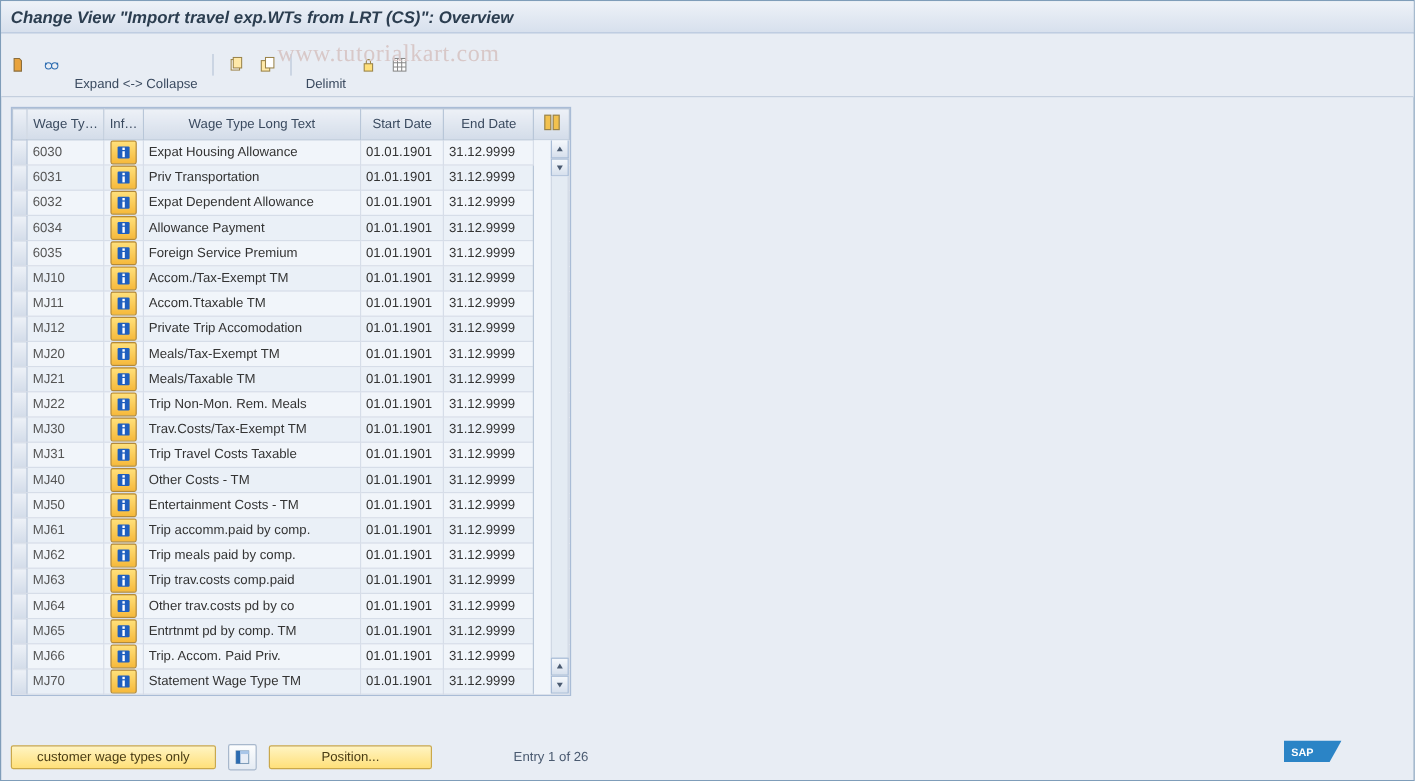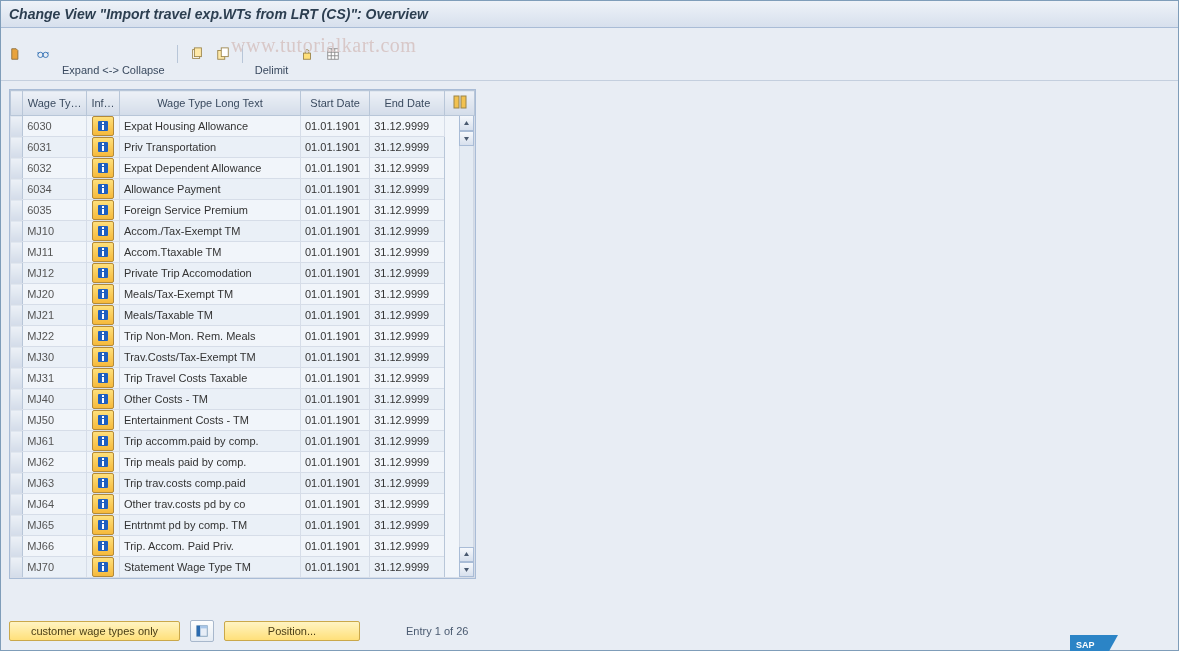--- a/index.html
+++ b/index.html
@@ -26,23 +26,23 @@
   .cell-txt{padding-left:4px;}
   .th-icon{width:20px;text-align:center;}
   .config-btn{width:16px;height:16px;display:inline-flex;align-items:center;justify-content:center;cursor:pointer;}
   .scroll-col{width:16px;background:#e4ebf3;border-left:1px solid #b8c6d8;position:relative;padding:0;}
   .scroll-container{position:absolute;right:0;top:0;bottom:0;width:15px;display:flex;flex-direction:column;}
   .sbtn{width:15px;height:15px;background:linear-gradient(#f5f8fc,#d7e0ed);border:1px solid #a9bcd6;display:flex;align-items:center;justify-content:center;cursor:pointer;box-sizing:border-box;}
   .sbtn.first{border-top:none;}
   .strack{flex:1;background:#e4ebf3;border-left:1px solid #d0d8e4;border-right:1px solid #d0d8e4;}
   .footer{position:absolute;bottom:8px;left:8px;right:8px;display:flex;align-items:center;gap:10px;}
   .sap-btn{background:linear-gradient(#fff4c2,#ffe07a);border:1px solid #caa84a;border-radius:2px;padding:3px 12px;cursor:pointer;color:#4a3d14;min-width:145px;display:inline-flex;align-items:center;justify-content:center;gap:4px;}
-  .entry-lbl{color:#4a5a70;margin-left:36px;}
+  .entry-lbl{color:#4a5a70;margin-left:58px;}
   .watermark{position:absolute;top:33px;left:230px;color:#d8c8c8;font-size:20px;font-weight:300;letter-spacing:0.5px;pointer-events:none;font-family:Georgia,serif;}
-  .sap-logo{position:absolute;bottom:-1px;right:60px;width:48px;height:16px;}
+  .sap-logo{position:absolute;bottom:-1px;right:60px;width:48px;height:34px;}
   
   .c-sel{width:12px;}
   .c-code{width:60px;}
   .c-inf{width:30px;}
   .c-long{width:178px;}
   .c-sd{width:68px;}
   .c-ed{width:74px;}
 </style>
 </head>
 <body>

